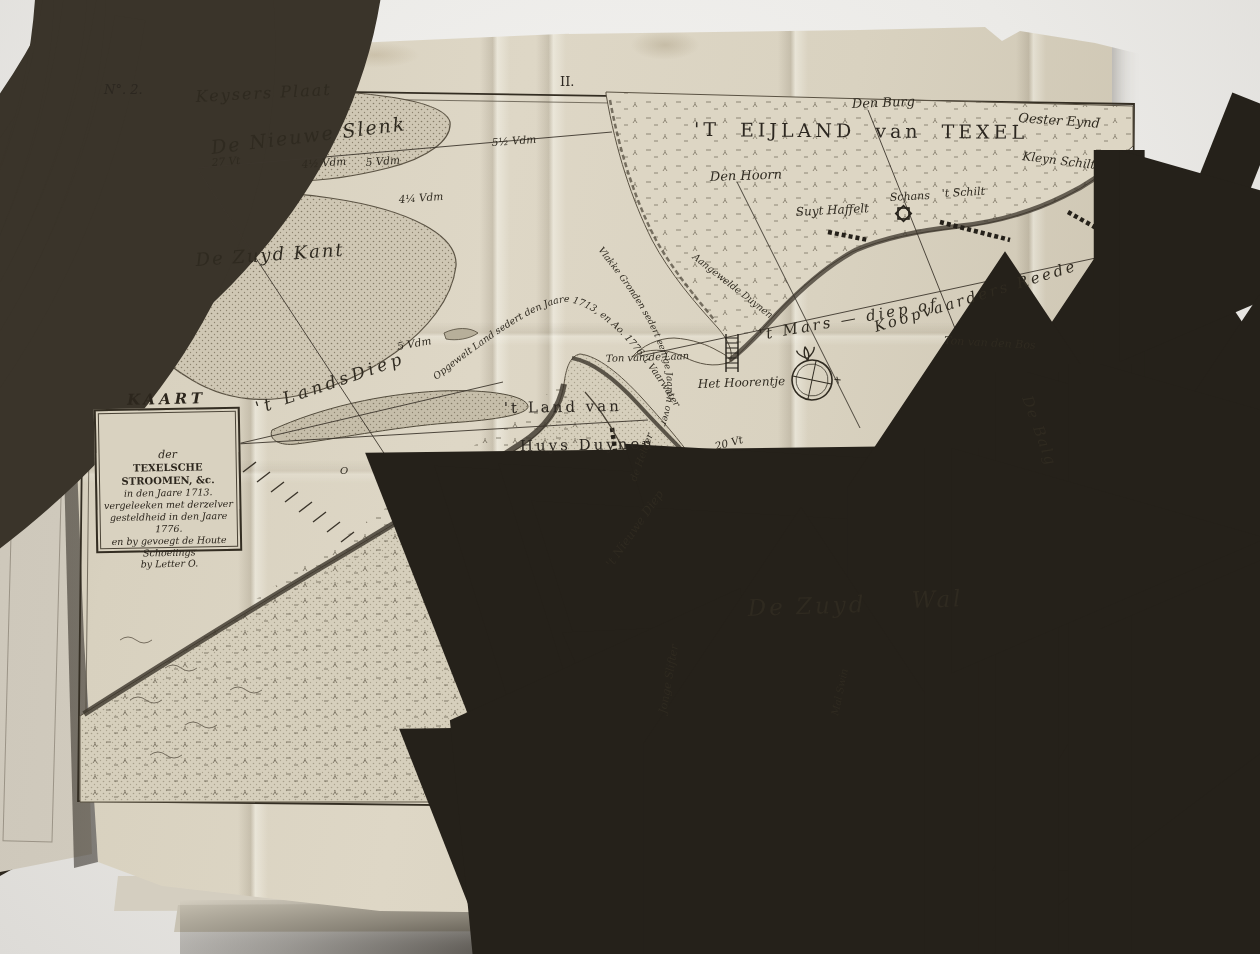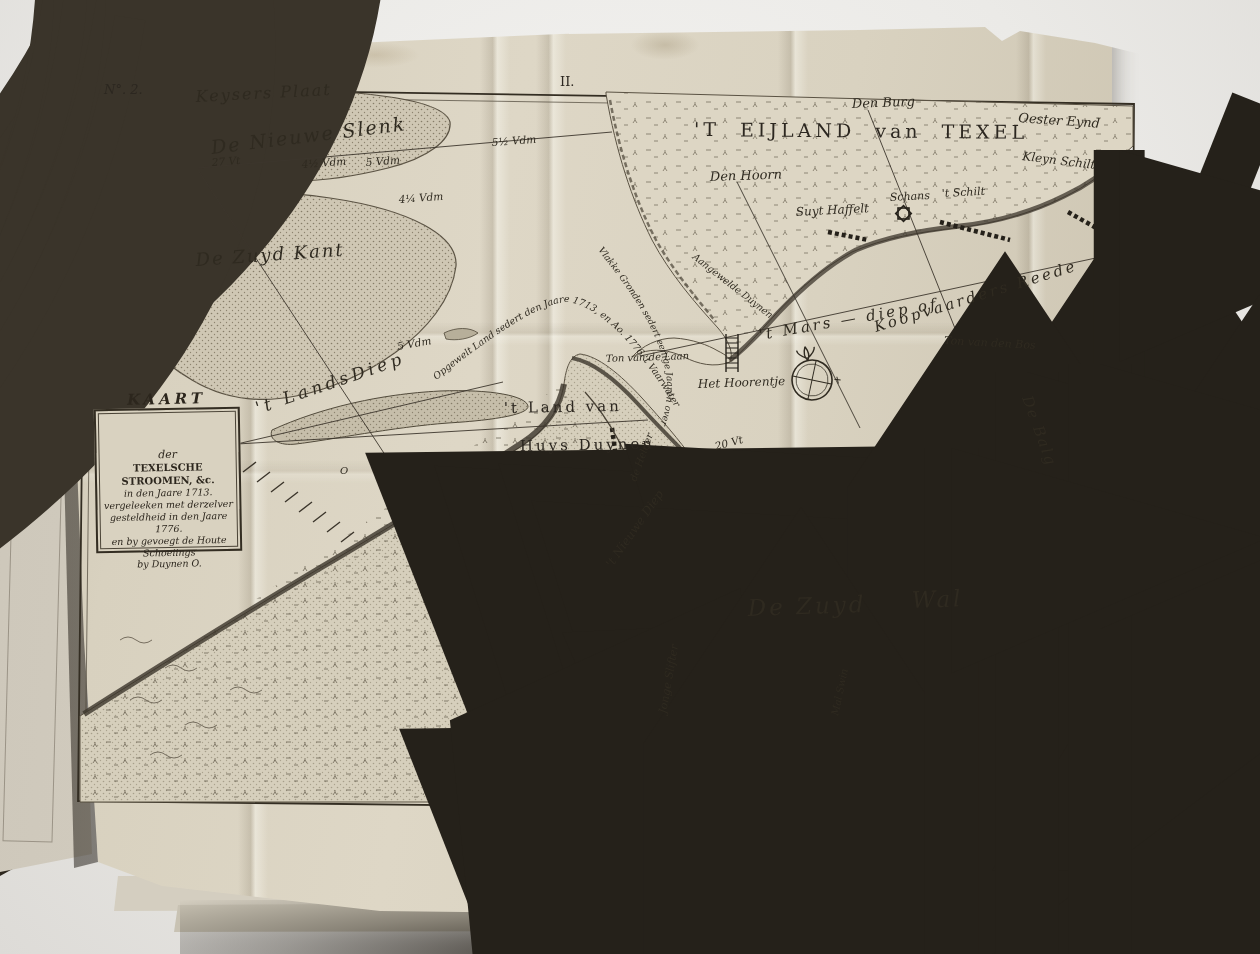--- a/index.html
+++ b/index.html
@@ -338,16 +338,16 @@
   </svg>
 
   <div class="cartouche">
     <div class="cl0">KAART</div>
     <div class="cl1">der</div>
     <div class="cl2">TEXELSCHE STROOMEN, &amp;c.</div>
     <div class="cl3">in den Jaare 1713.</div>
     <div class="cl4">vergeleeken met derzelver</div>
     <div class="cl5">gesteldheid in den Jaare 1776.</div>
     <div class="cl6">en by gevoegt de Houte Schoeiings</div>
-    <div class="cl7">by Duynen O.</div>
+    <div class="cl7">by Letter O.</div>
   </div>
 
 </div>
 
 </body></html>

